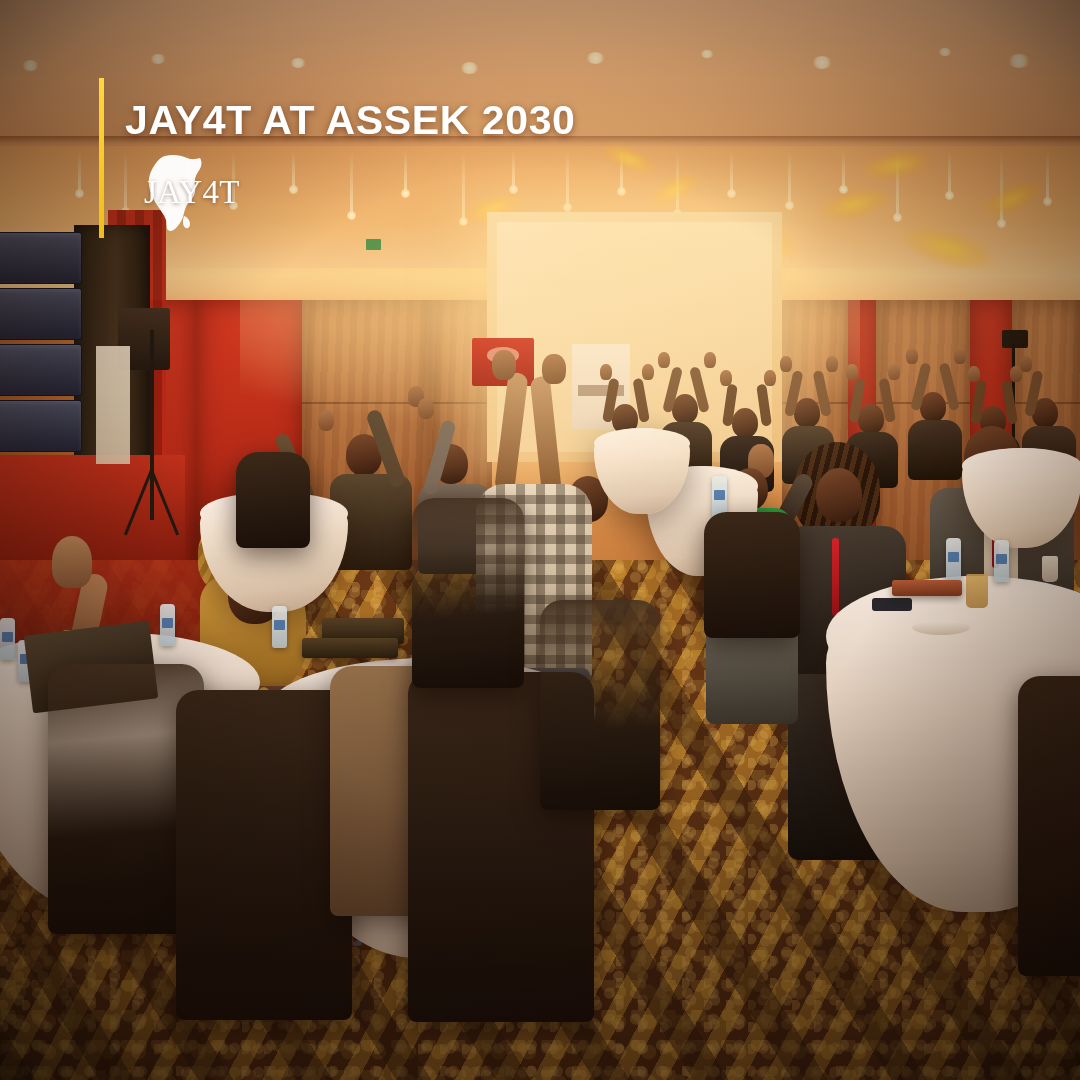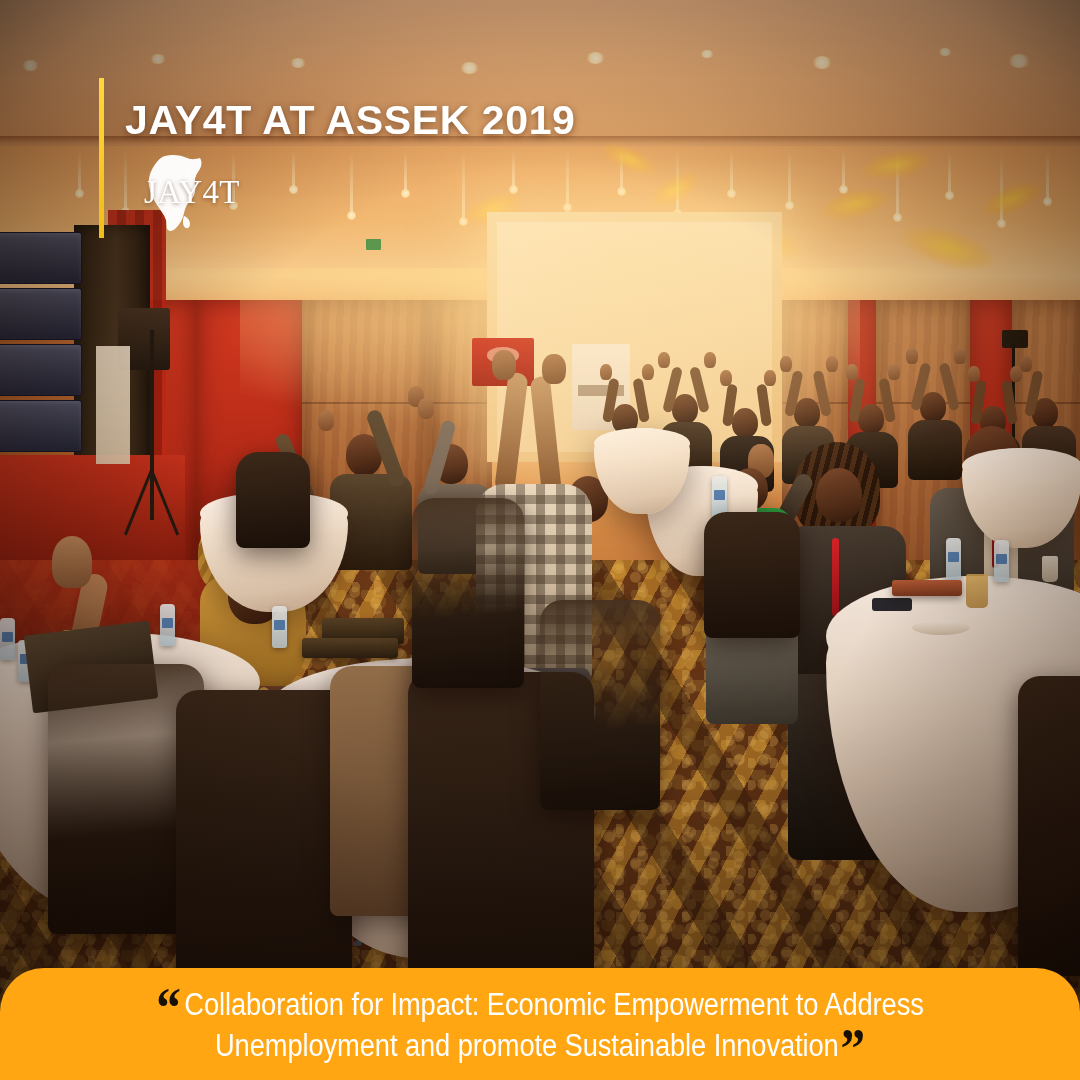--- a/index.html
+++ b/index.html
@@ -660,38 +660,28 @@
       <div class="chair chair-d" style="left:236px; top:452px; width:74px; height:96px;"></div>
 
       <div class="grade-warm"></div>
       <div class="grade-glow"></div>
     </div>
     <div class="vignette"></div>
   </div>
 
   <div class="title-block">
     <div class="accent-bar"></div>
-    <div class="title-text">JAY4T AT ASSEK 2019</div>
+    <div class="title-text">JAY4T AT ASSEK 2030</div>
     <div class="logo">
       <svg width="126" height="84" viewBox="0 0 126 84">
         <path d="M33 2 C40 0 49 1 55 4 C60 6 64 5 68 4 C71 9 69 14 66 18
                  C63 22 62 27 63 32 C64 38 62 43 58 47 C55 50 53 54 52 59
                  C51 65 48 70 44 74 C41 77 38 78 36 76 C34 74 35 70 34 66
                  C32 60 28 56 25 51 C21 45 18 39 17 32 C16 25 18 18 22 12
                  C25 7 29 3 33 2 Z
                  M52 62 C55 63 58 66 58 70 C58 73 56 75 54 74 C51 73 50 68 52 62 Z" fill="#ffffff" opacity="0.97"></path>
       </svg>
       <div class="logo-word">JAY4T</div>
     </div>
   </div>
 
-  <div class="caption-bar">
-    <div class="caption-inner">
-      <div class="caption-line">
-        <span class="quote-open">“</span><span>Collaboration for Impact: Economic Empowerment to Address</span>
-      </div>
-      <div class="caption-line">
-        <span>Unemployment and promote Sustainable Innovation</span><span class="quote-close">”</span>
-      </div>
-    </div>
-  </div>
 
 </div>
 
 </body></html>

